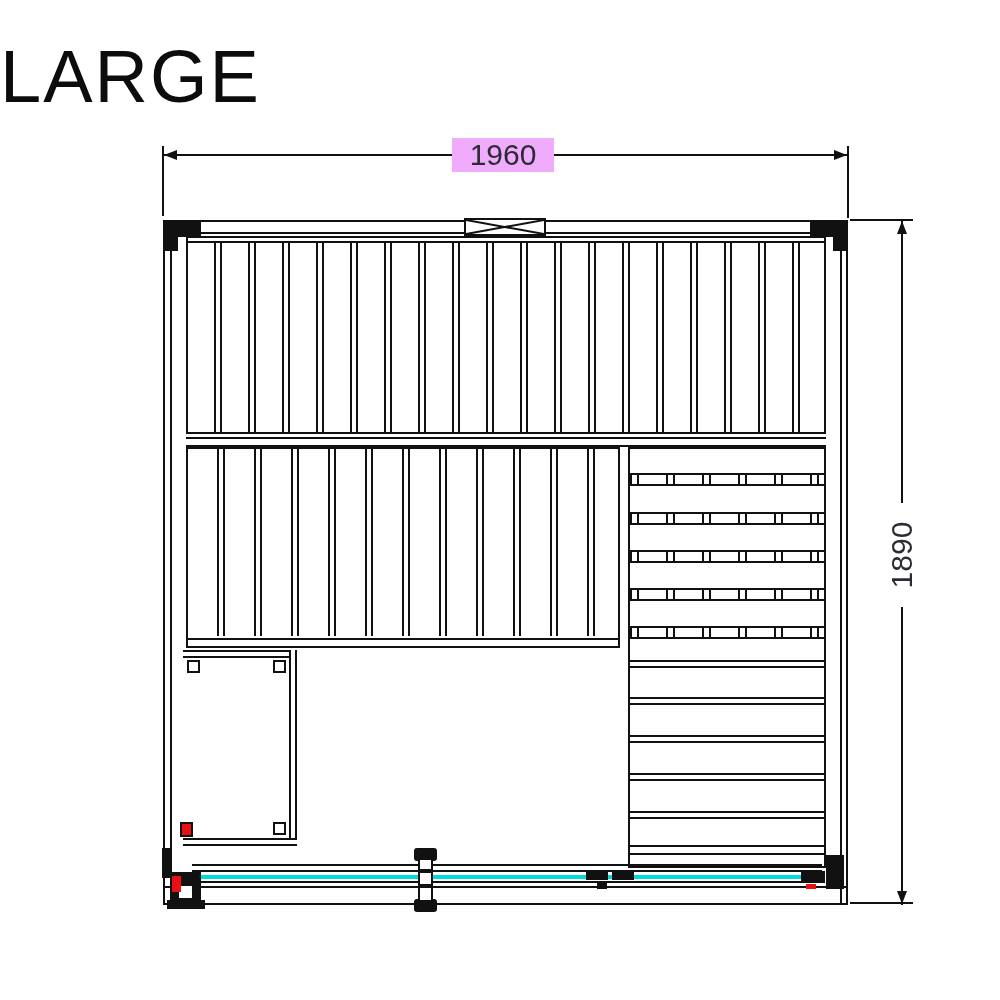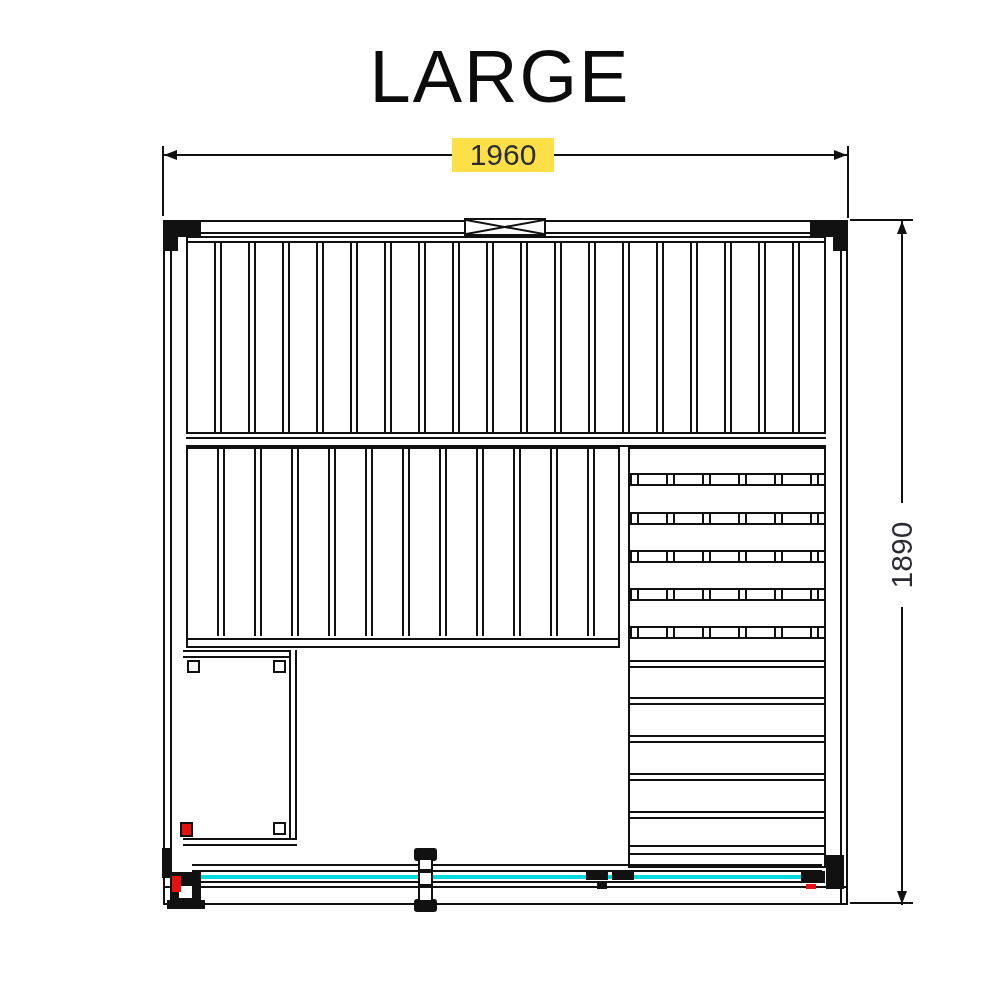--- a/index.html
+++ b/index.html
@@ -1,29 +1,29 @@
 <!DOCTYPE html>
 <html style="--line: #111111; --dimtext: #2b2b33; --glass: #00dcdc; --accent: #e81010;"><head>
 <meta charset="utf-8">
 <style>
   html,body{margin:0;padding:0;background:#fff;}
   .page{
     position:relative;width:1000px;height:1000px;background:#fff;overflow:hidden;
     font-family:"Liberation Sans",sans-serif;color:var(--line,#111);
   }
   .title{
-    position:absolute;top:34px;left:0;width:1000px;text-align:center;
+    position:absolute;top:34px;left:0;width:1000px;text-align:left;
     font-size:74px;font-weight:400;letter-spacing:2px;color:#0c0c0c;
   }
   .dimline-h{position:absolute;height:2px;background:var(--line);}
   .dimline-v{position:absolute;width:2px;background:var(--line);}
   .extline-h{position:absolute;height:2px;background:var(--line);}
   .extline-v{position:absolute;width:2px;background:var(--line);}
   .dim-label{
-    position:absolute;background:#fde047;color:var(--dimtext,#2b2b33);
+    position:absolute;background:#f0abfc;color:var(--dimtext,#2b2b33);
     font-size:30px;text-align:center;line-height:34px;z-index:30;
   }
   .dim-label-v{
     position:absolute;background:#fff;color:var(--dimtext,#2b2b33);
     display:flex;align-items:center;justify-content:center;z-index:30;
   }
   .dim-label-v span{transform:rotate(-90deg);font-size:30px;white-space:nowrap;}
   .arr{position:absolute;width:0;height:0;z-index:5;}
   .arr.left {border-top:5px solid transparent;border-bottom:5px solid transparent;border-right:13px solid var(--line);}
   .arr.right{border-top:5px solid transparent;border-bottom:5px solid transparent;border-left:13px solid var(--line);}

